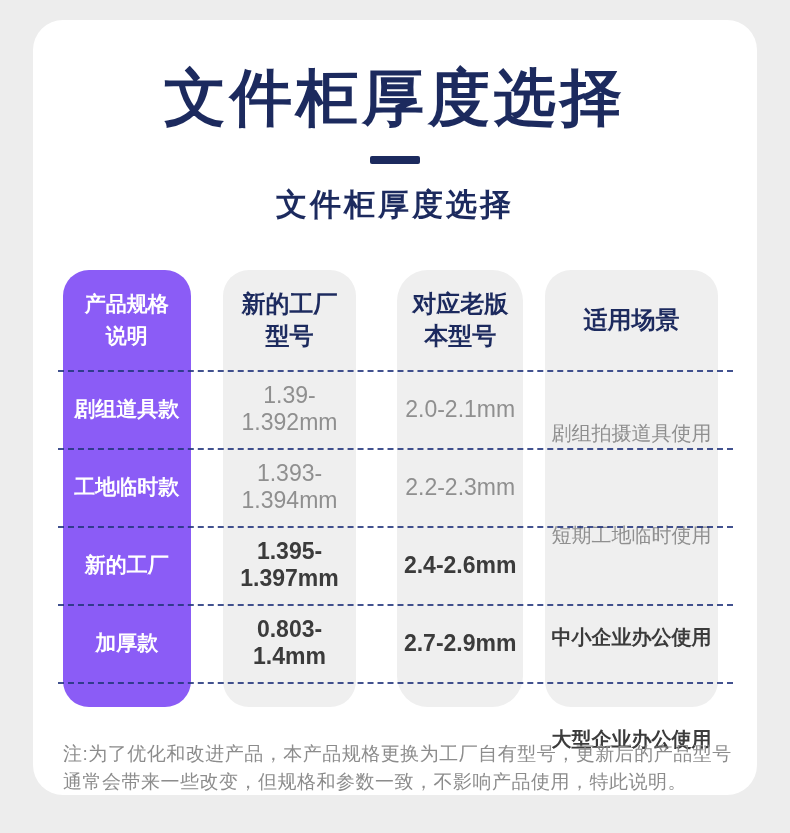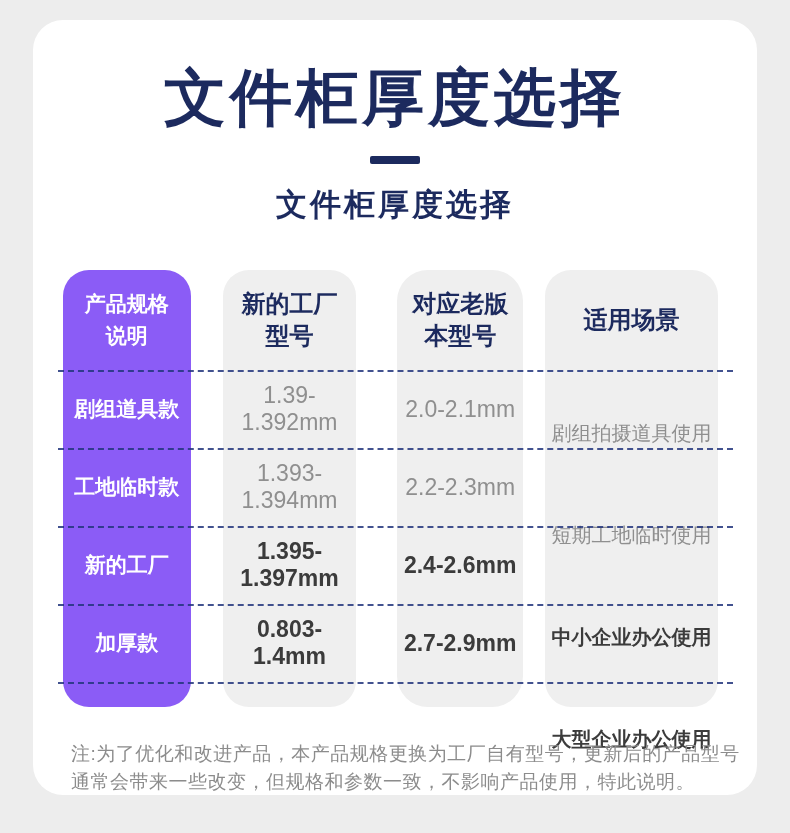--- a/index.html
+++ b/index.html
@@ -92,21 +92,21 @@
   .dash-line {
     position: absolute;
     left: -5px; right: -15px;
     height: 0;
     border-top: 2px dashed #22357c;
     opacity: 0.85;
     pointer-events: none;
   }
   .note {
     position: absolute;
-    left: 38px; top: 720px;
+    left: 30px; top: 720px;
     width: 672px;
     font-size: 19px;
     line-height: 28px;
     color: #8c8c8c;
     letter-spacing: 0.5px;
   }
 </style>
 </head>
 <body>
 

